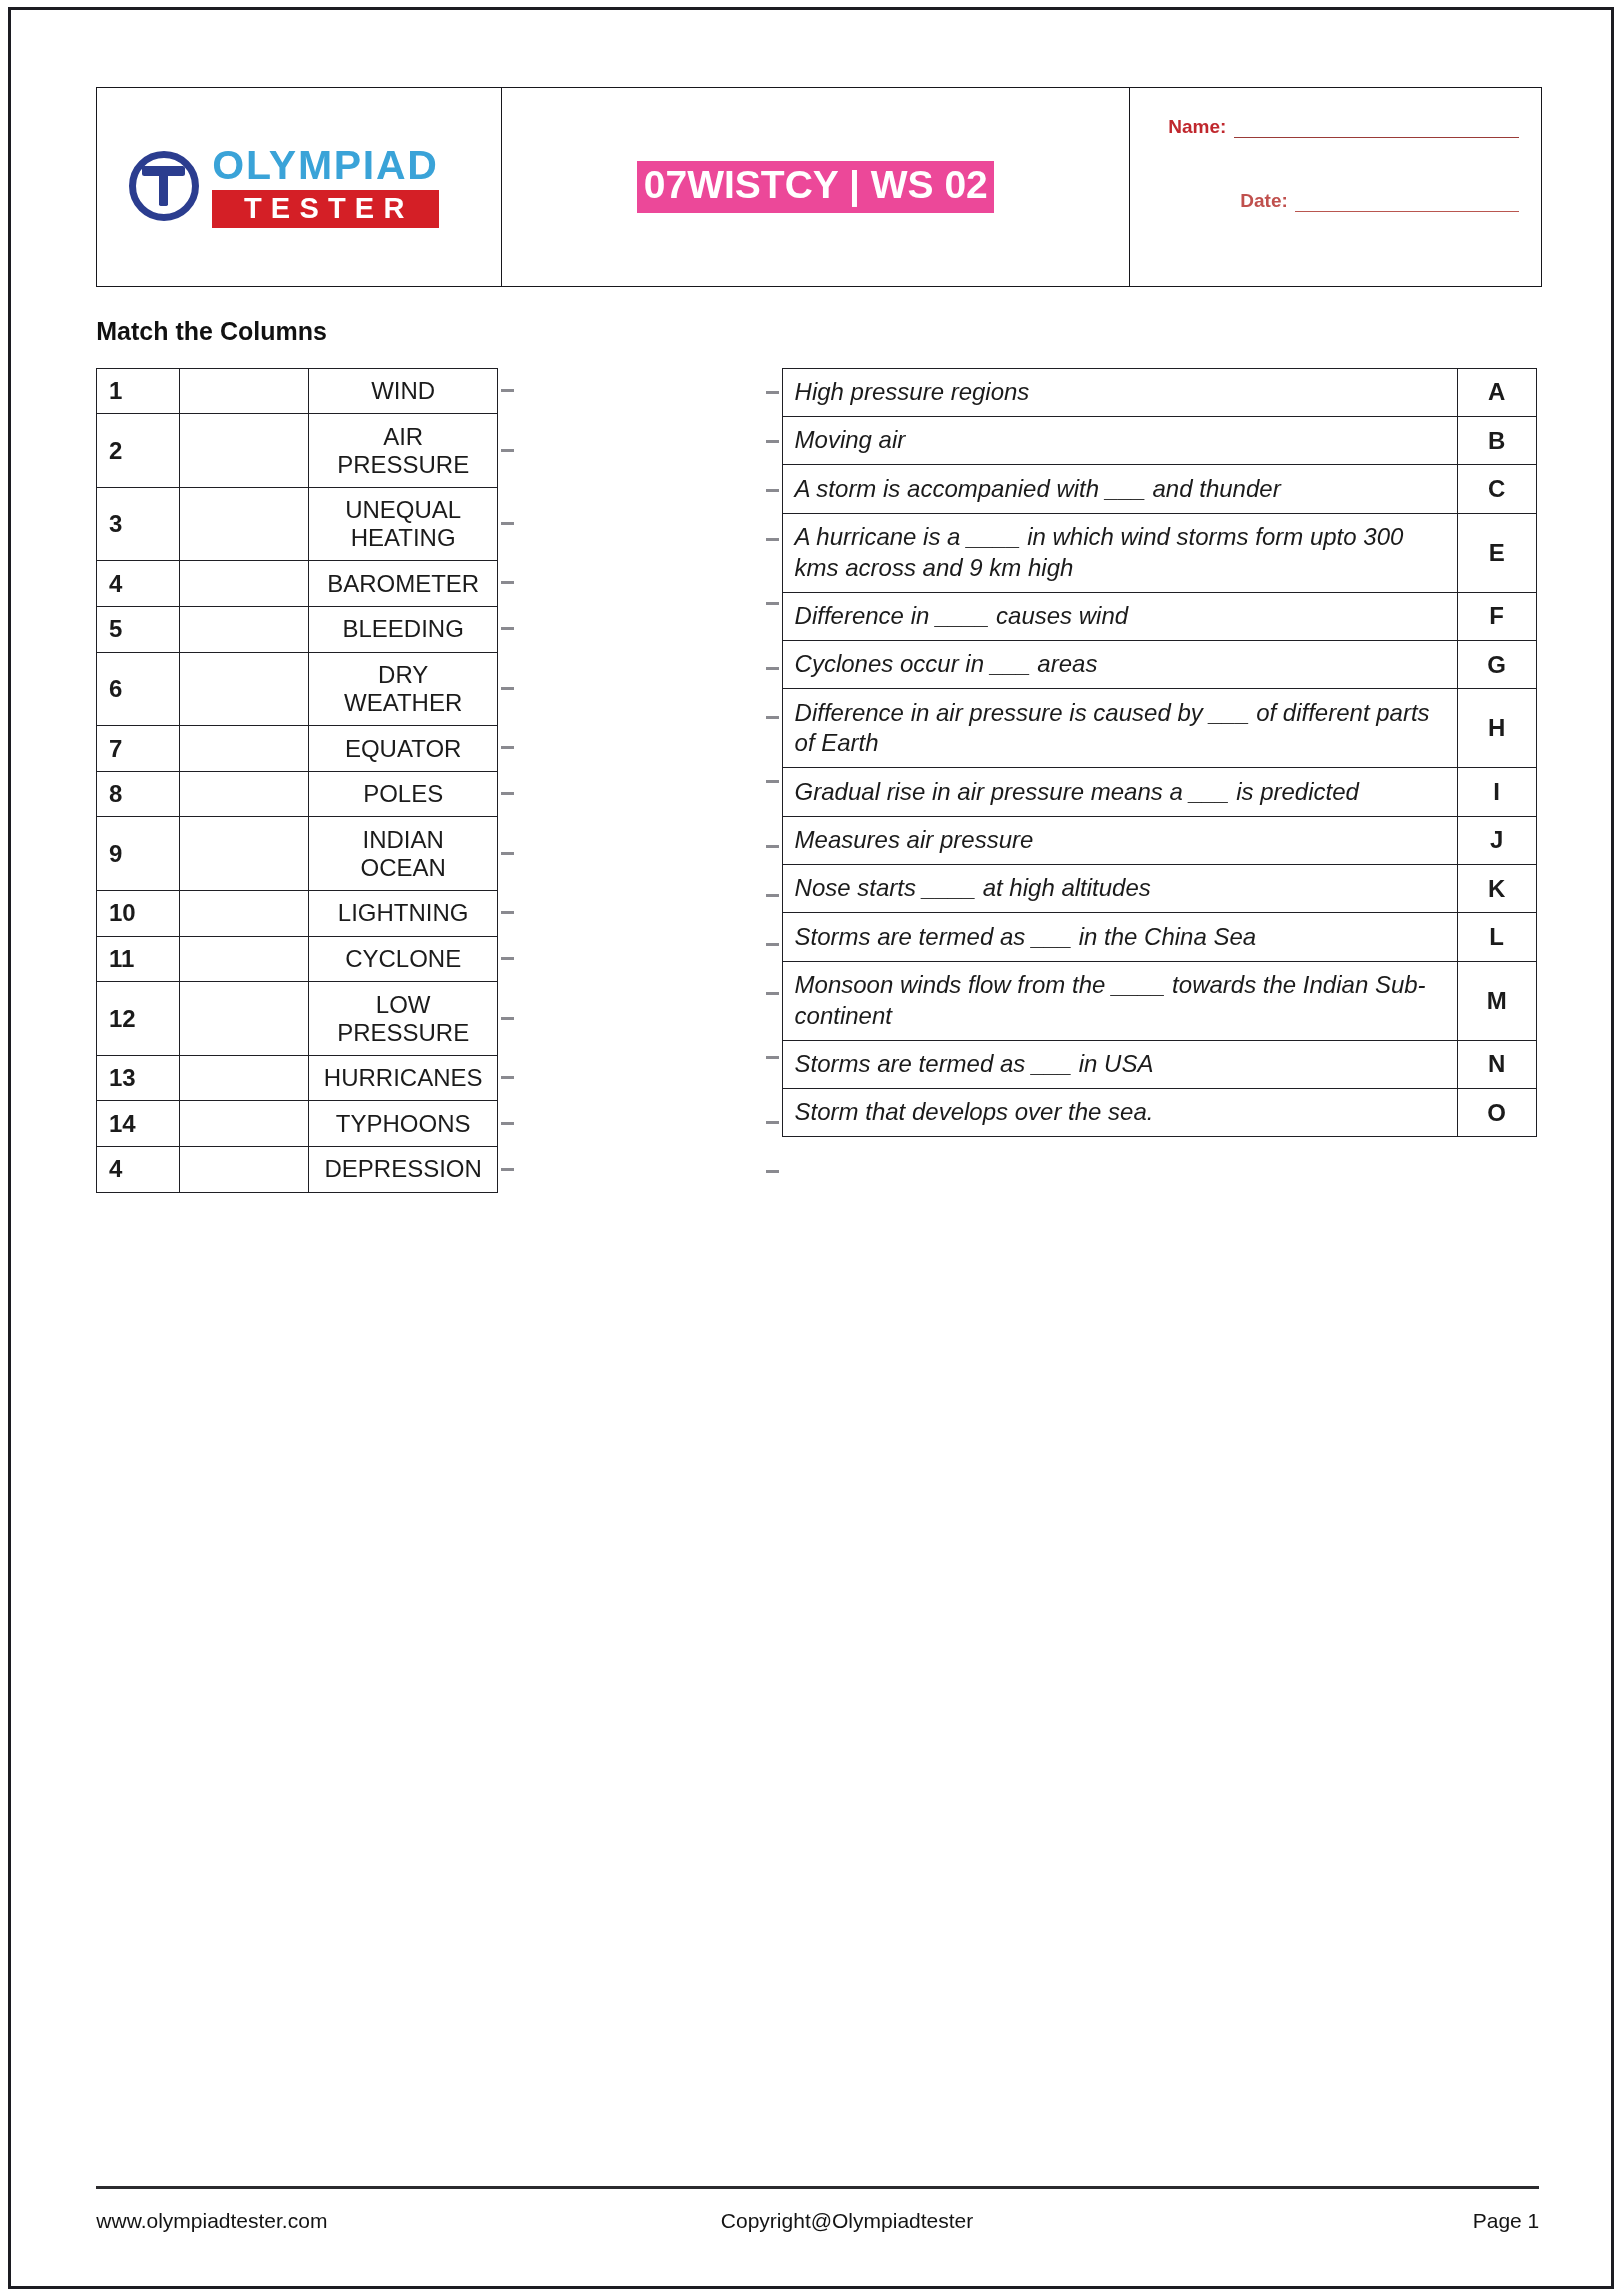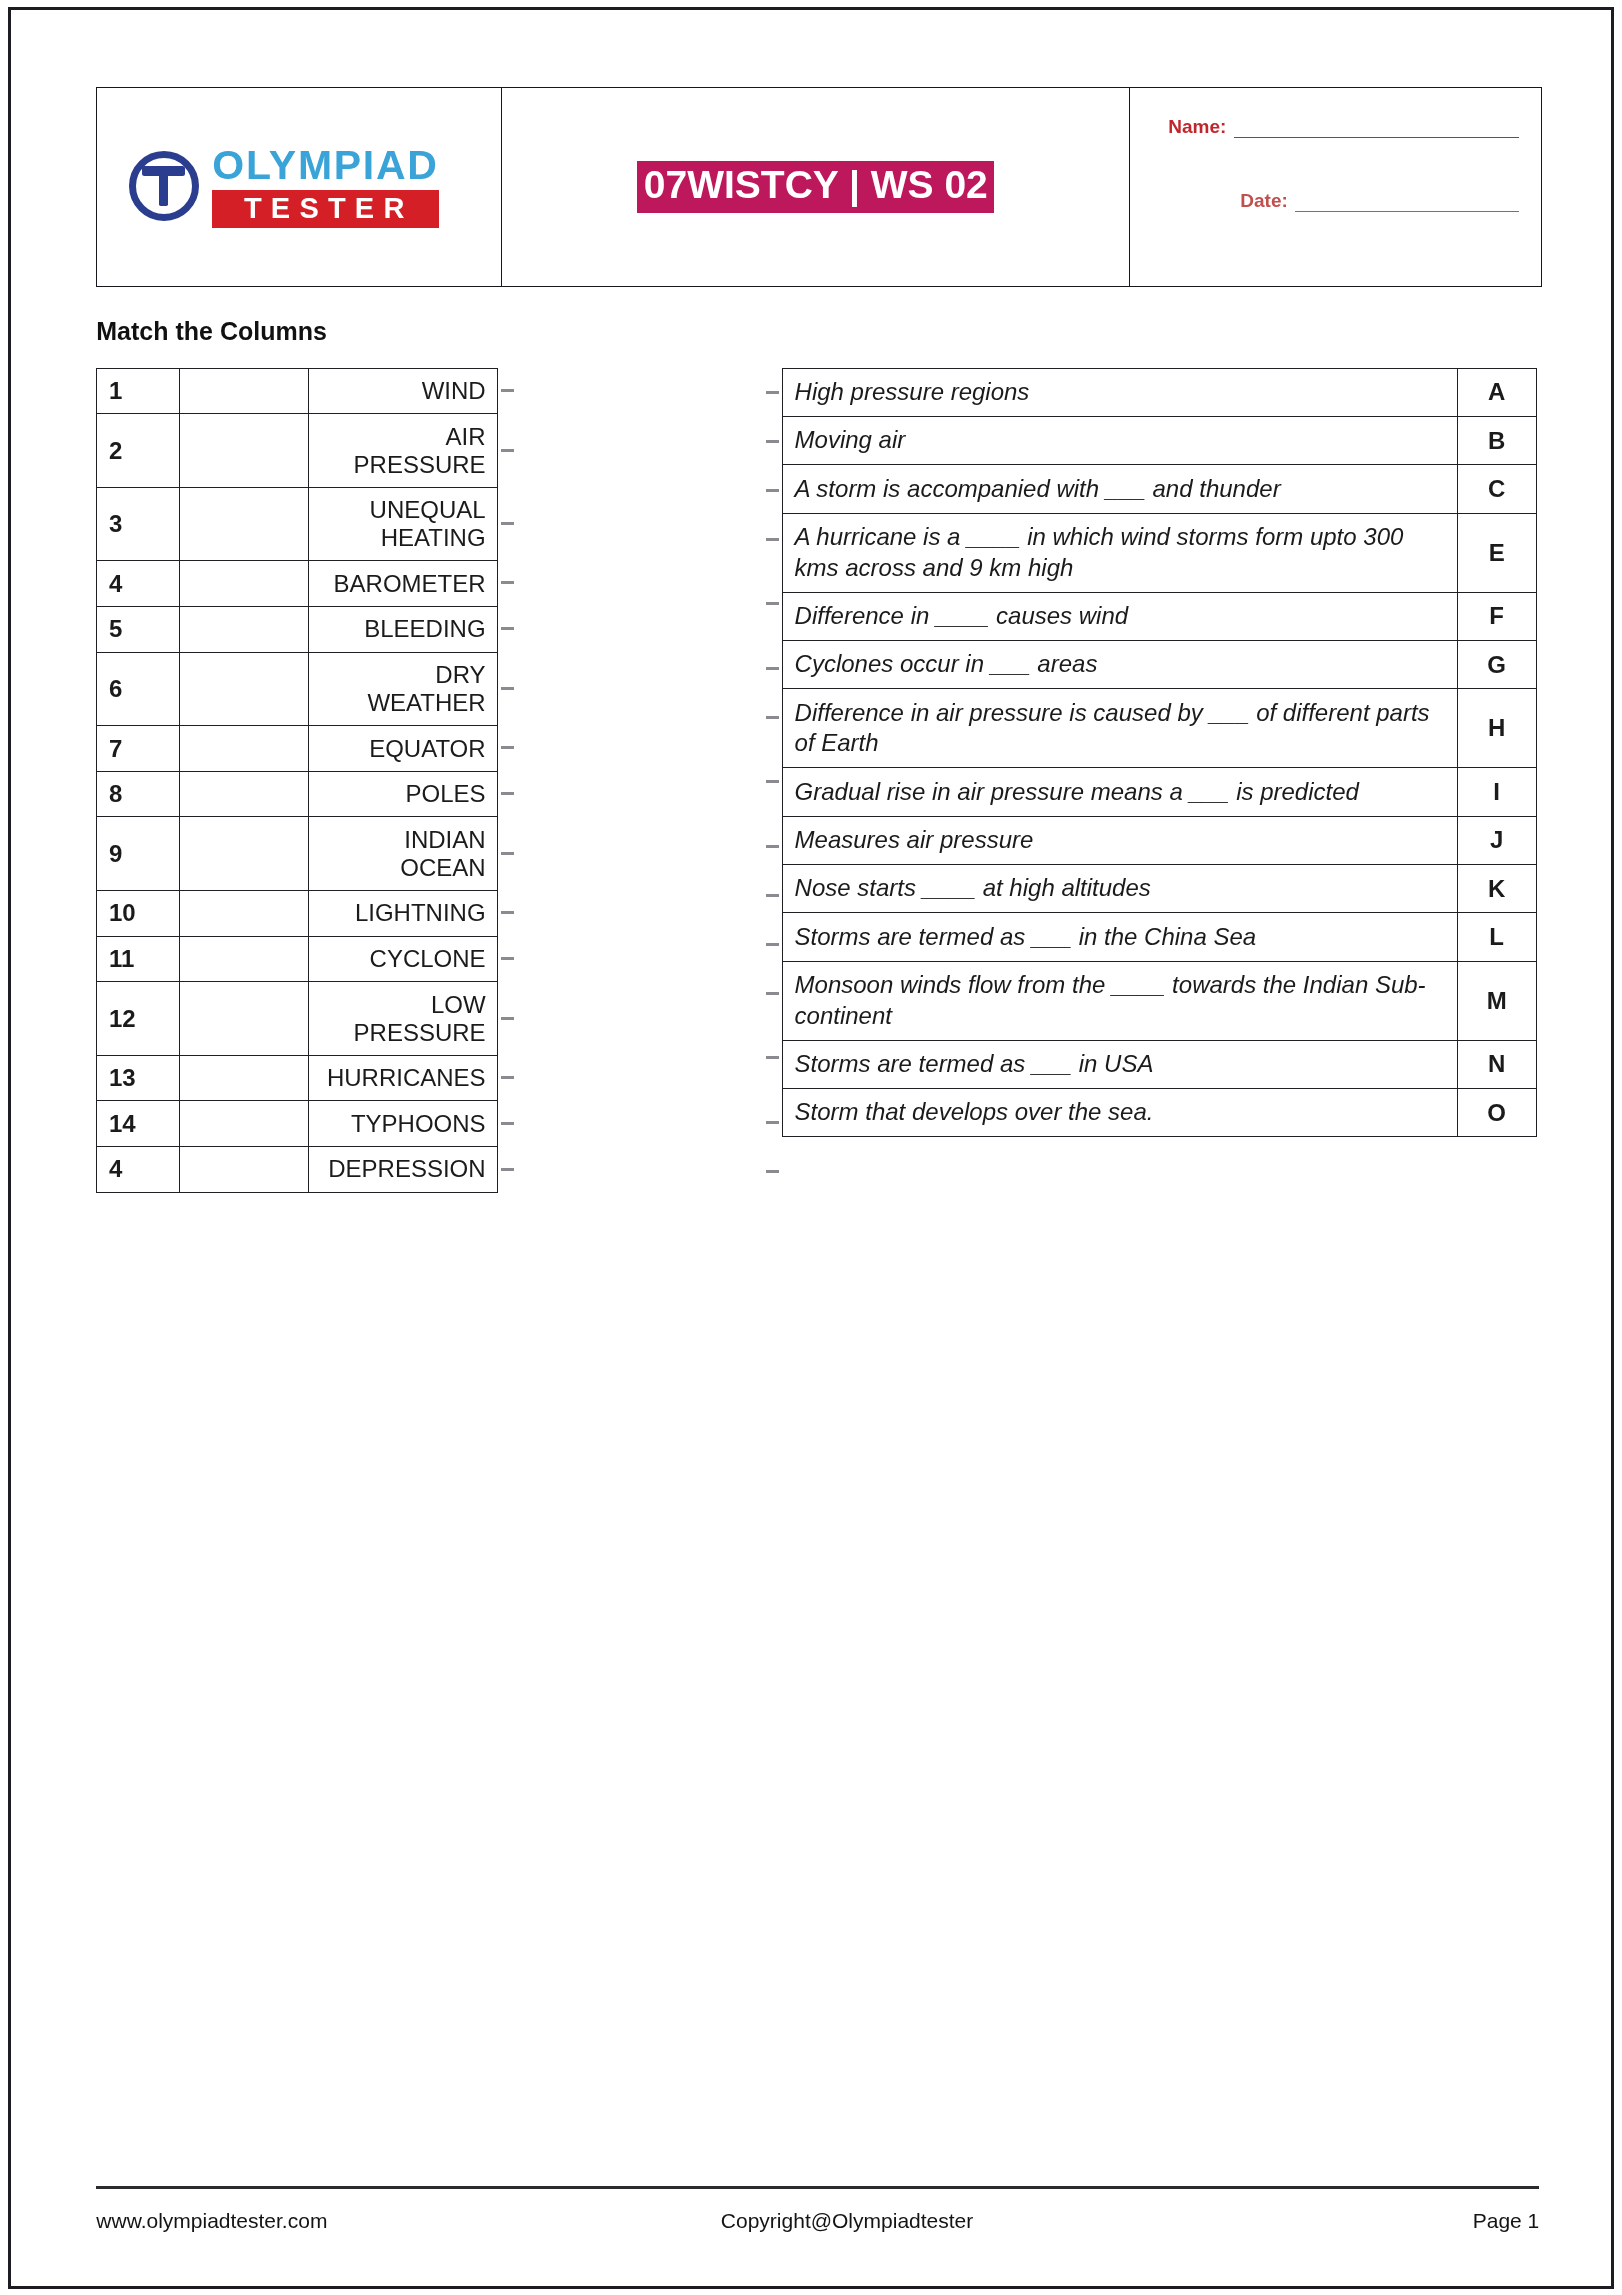--- a/index.html
+++ b/index.html
@@ -103,21 +103,21 @@
     letter-spacing: 9.2px;
     padding: 4.2px 3.3px 5px 10px;
     margin-top: 4.2px;
     text-align: center;
   }
 
   
   .title-cell { text-align: center; }
   .title-hl {
     display: inline-block;
-    background: #be185d;
+    background: #ec4899;
     color: #ffffff;
     font-size: 39px;
     font-weight: bold;
     padding: 4.2px 6.7px 6.7px 6.7px;
     line-height: 1.05;
   }
 
   
   .meta-cell { padding: 0 !important; }
   .meta-inner {
@@ -170,21 +170,21 @@
     font-size: 24px;
     color: #1b1b1b;
     padding: 8.3px 11.7px;
     vertical-align: middle;
     background: #fff;
   }
 
   
   .c-num   { width: 58px;  text-align: left; font-weight: bold; font-size: 25px; padding-left: 13.3px; }
   .c-blank { width: 105px; }
-  .c-term  { text-align: right; padding-right: 13.3px; }
+  .c-term  { text-align: center; padding-right: 13.3px; }
 
   
   .c-desc  { line-height: 1.28; padding-left: 15px; padding-right: 15px; font-style: italic; }
   .c-let   { width: 55px; text-align: center; font-weight: bold; font-size: 26px; }
 
   
   .dash-col { display: flex; flex-direction: column; }
   .dash-cell {
     display: flex;
     align-items: center;

